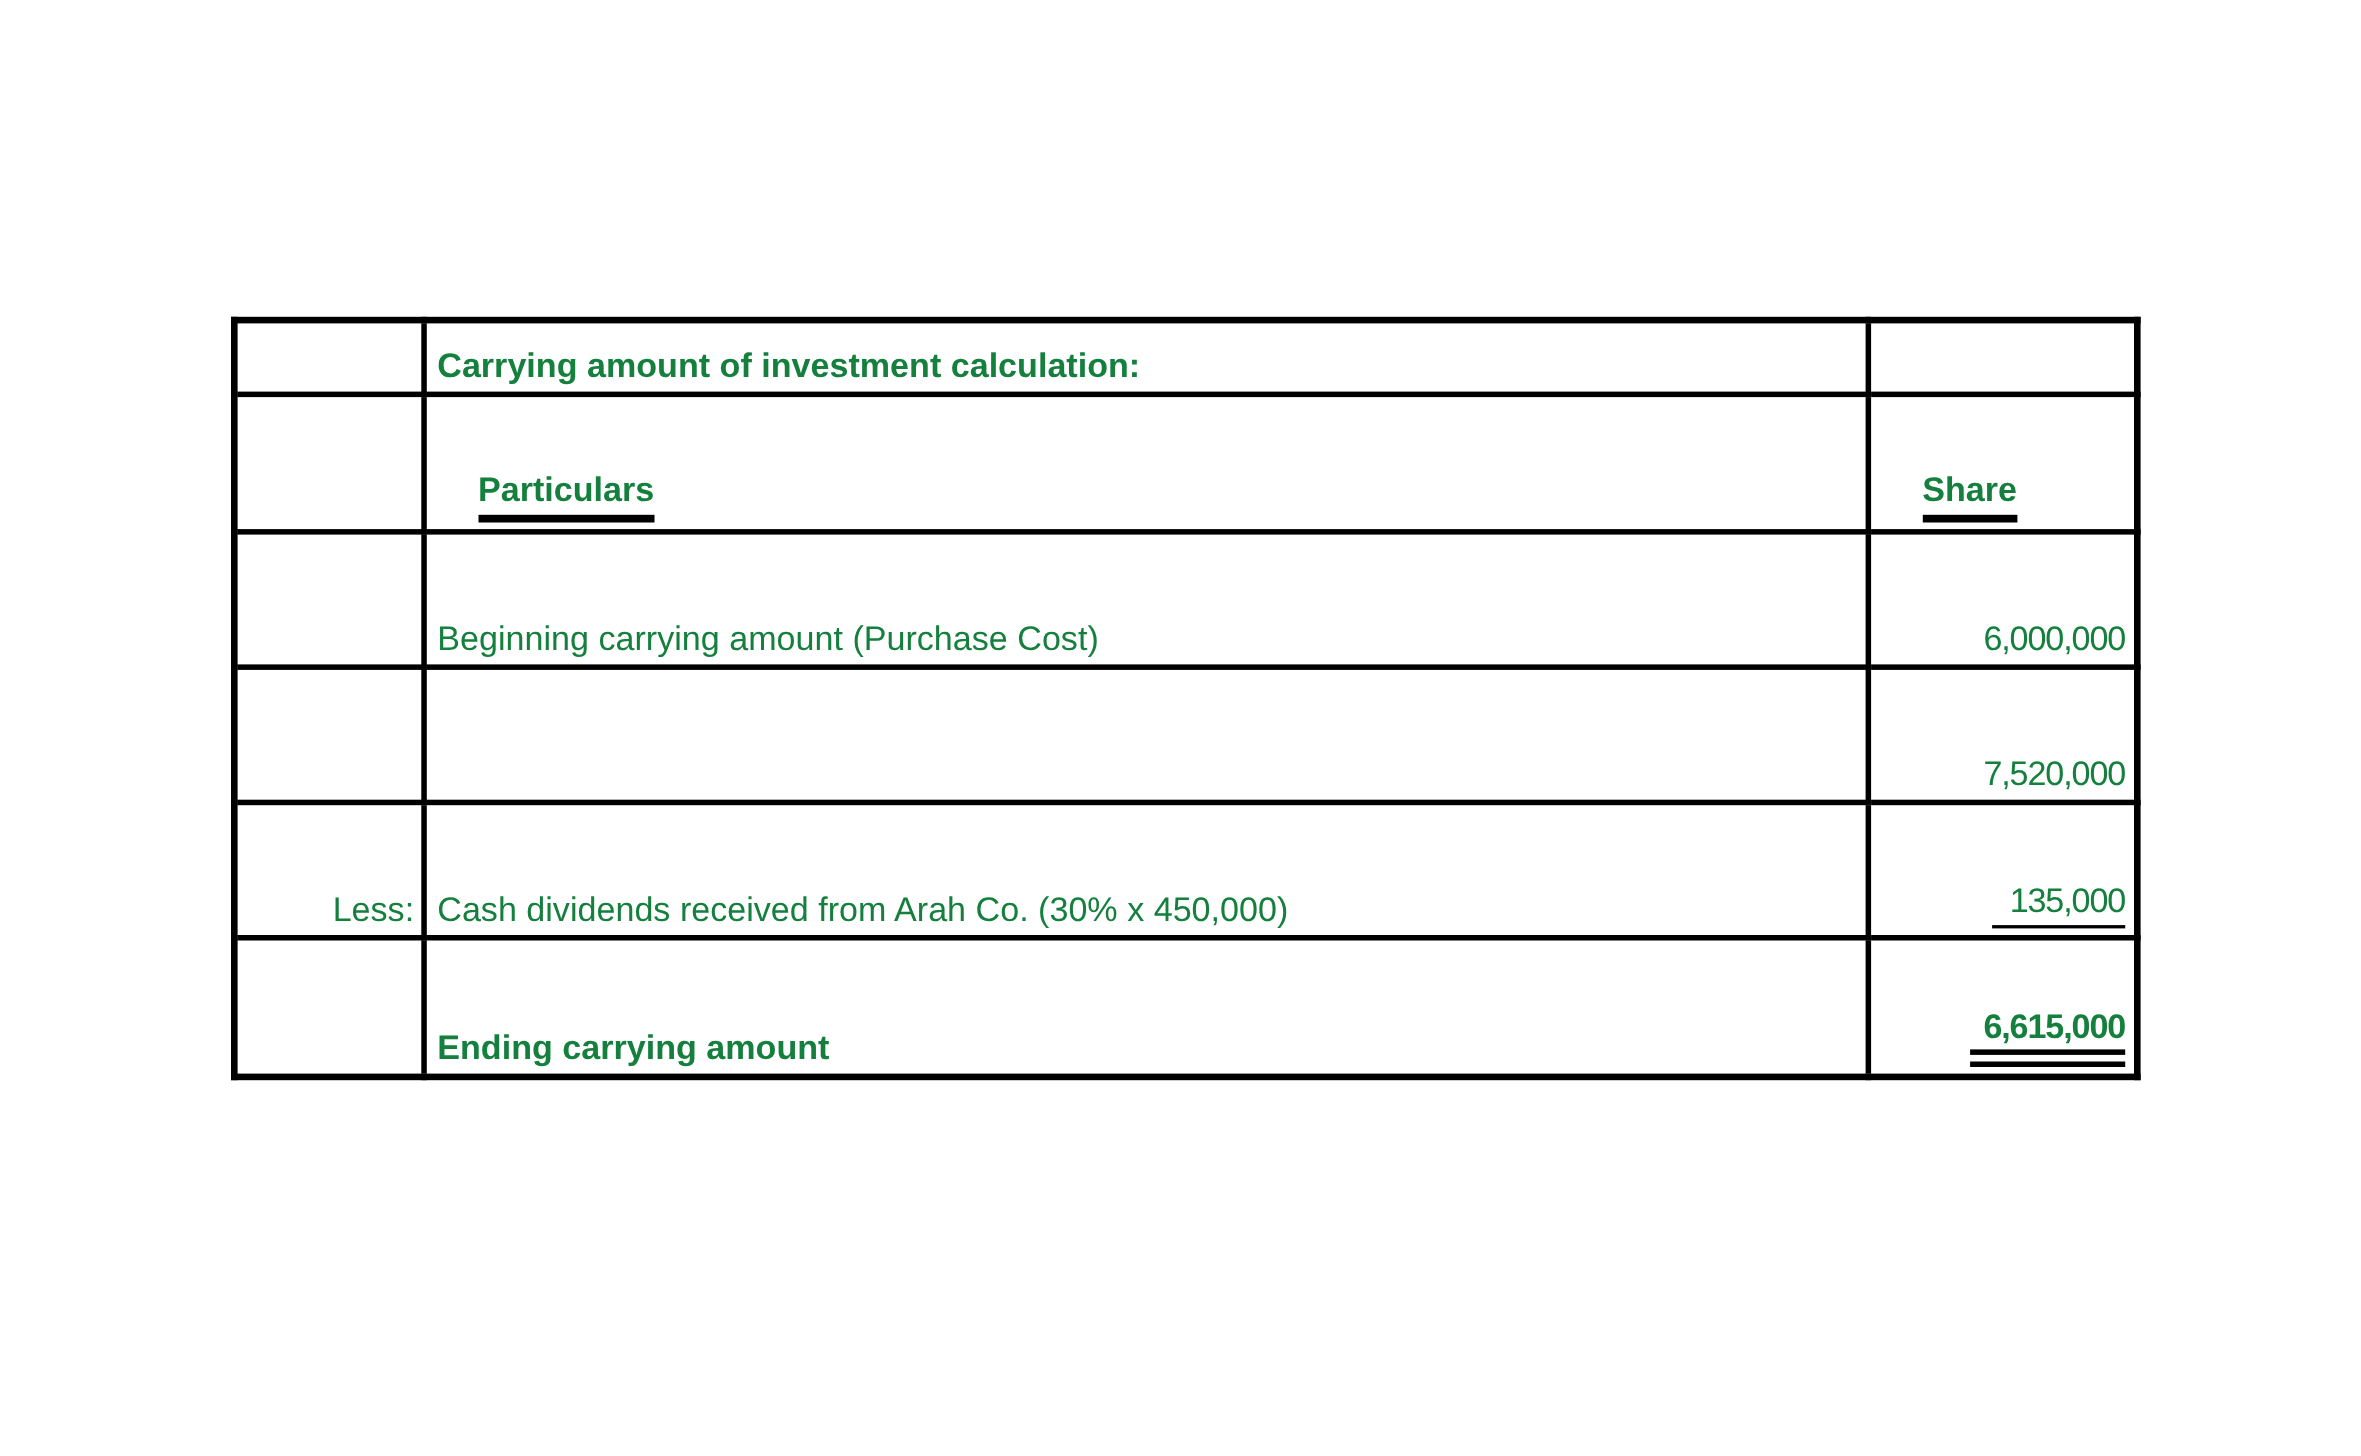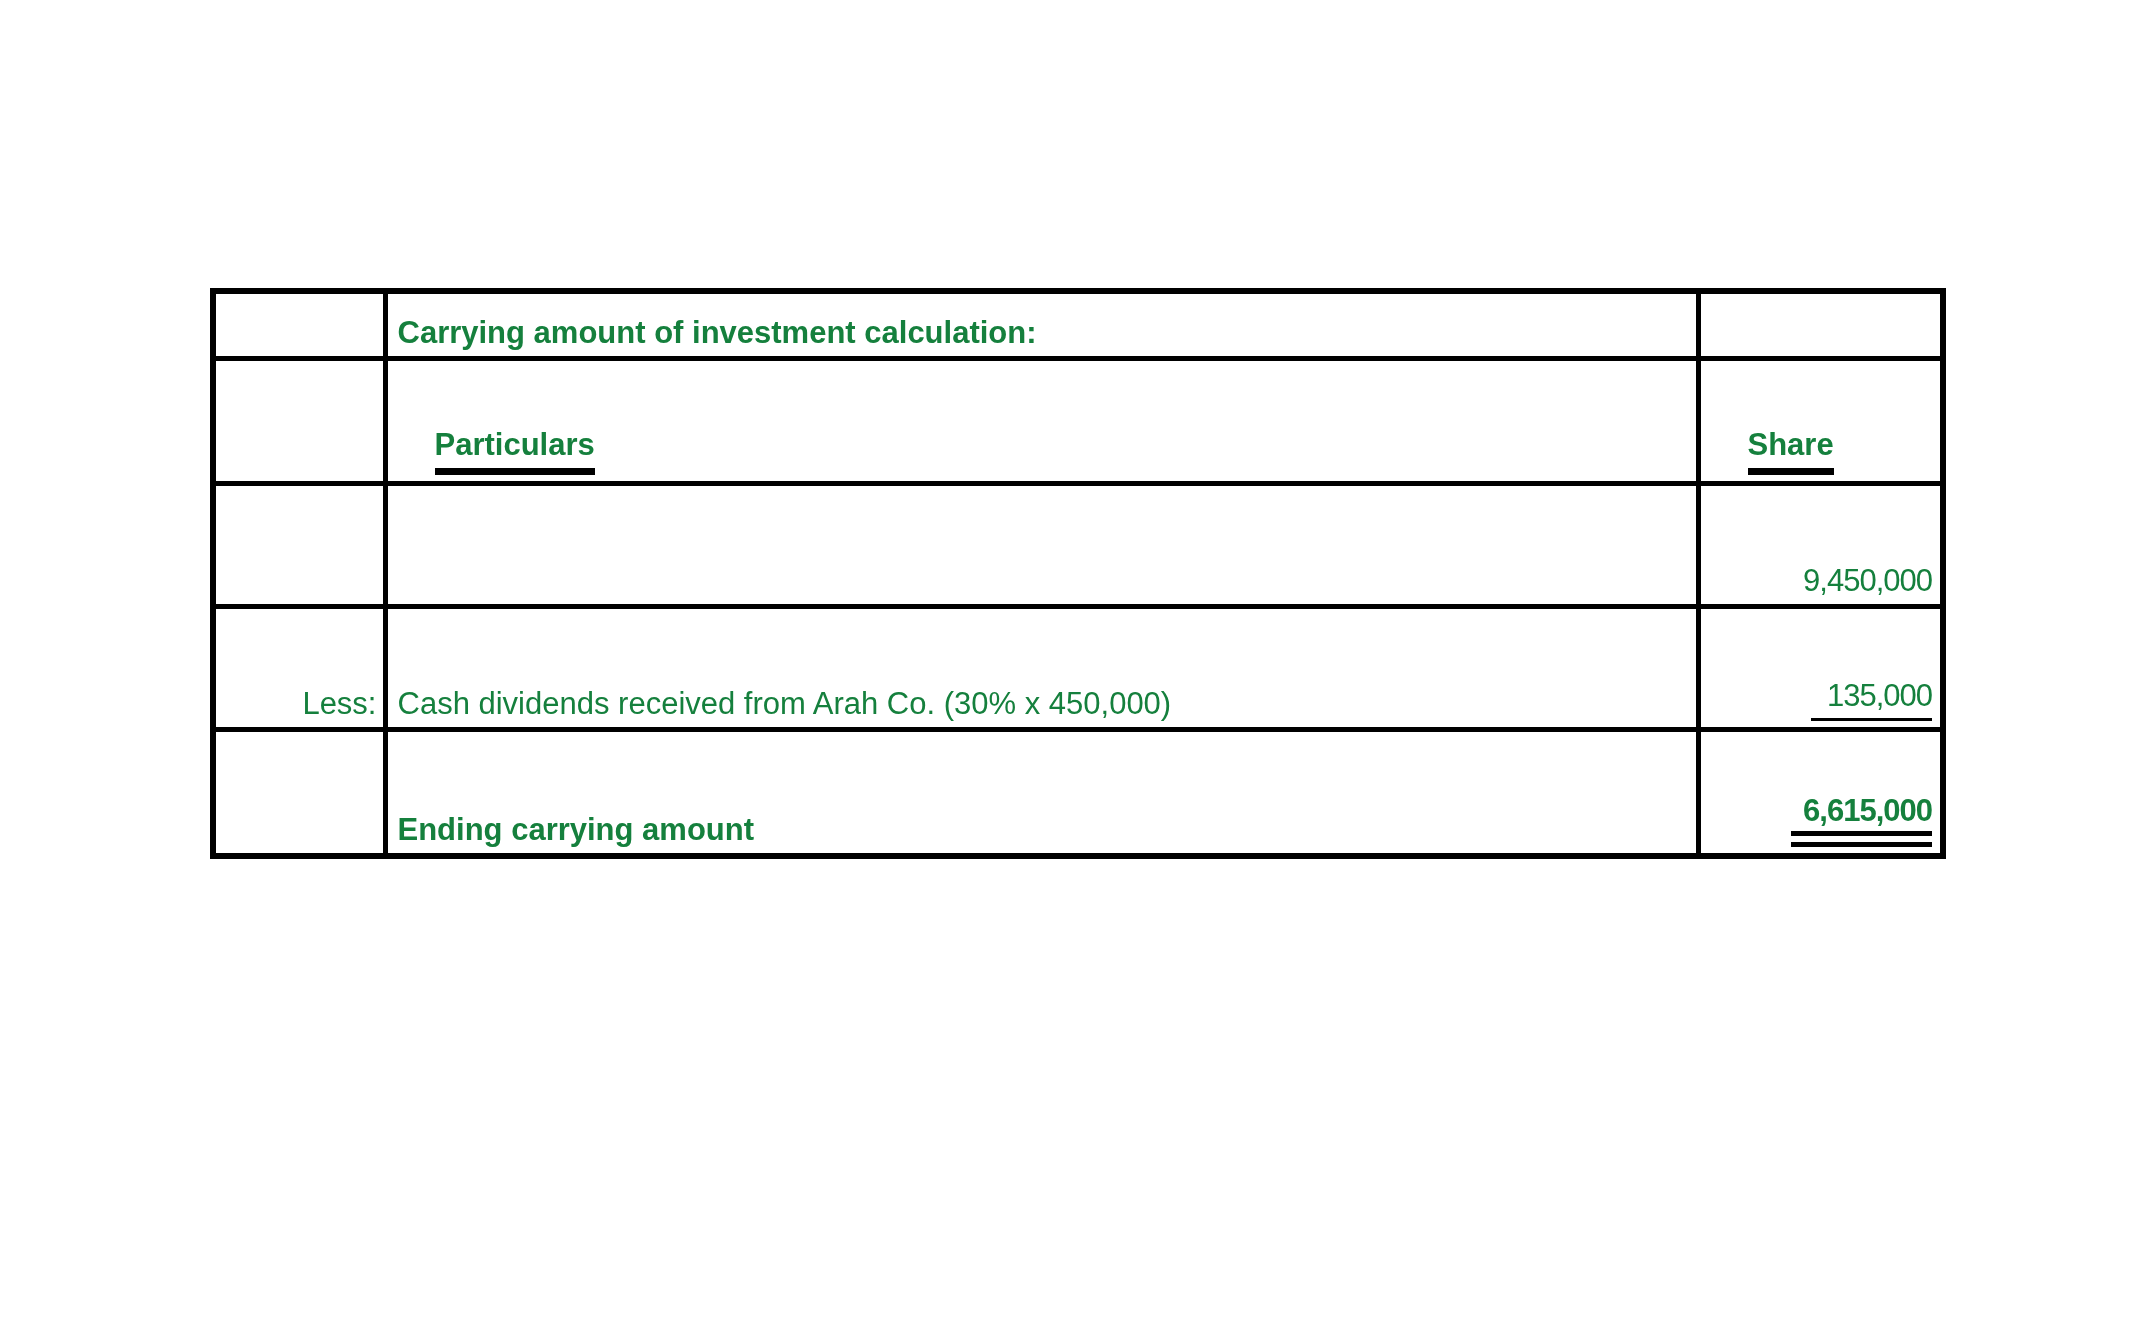--- a/index.html
+++ b/index.html
@@ -112,26 +112,31 @@
     <tr class="r-header">
       <td class="cell-label"></td>
       <td class="cell-part">
         <span class="hdr-u">Particulars</span>
       </td>
       <td class="cell-amt-left">
         <span class="hdr-u">Share</span>
       </td>
     </tr>
 
+    <tr class="r-body">
+      <td class="cell-label"></td>
+      <td class="cell-part">Beginning carrying amount (Purchase Cost)</td>
+      <td class="cell-amt">6,000,000</td>
+    </tr>
 
 
     <tr class="r-body">
       <td class="cell-label"></td>
       <td class="cell-part"></td>
-      <td class="cell-amt">9,450,000</td>
+      <td class="cell-amt">7,520,000</td>
     </tr>
 
     <tr class="r-body">
       <td class="cell-label">Less:</td>
       <td class="cell-part">Cash dividends received from Arah Co. (30% x 450,000)</td>
       <td class="cell-amt">
         <span class="amt-u">135,000</span>
       </td>
     </tr>
 

